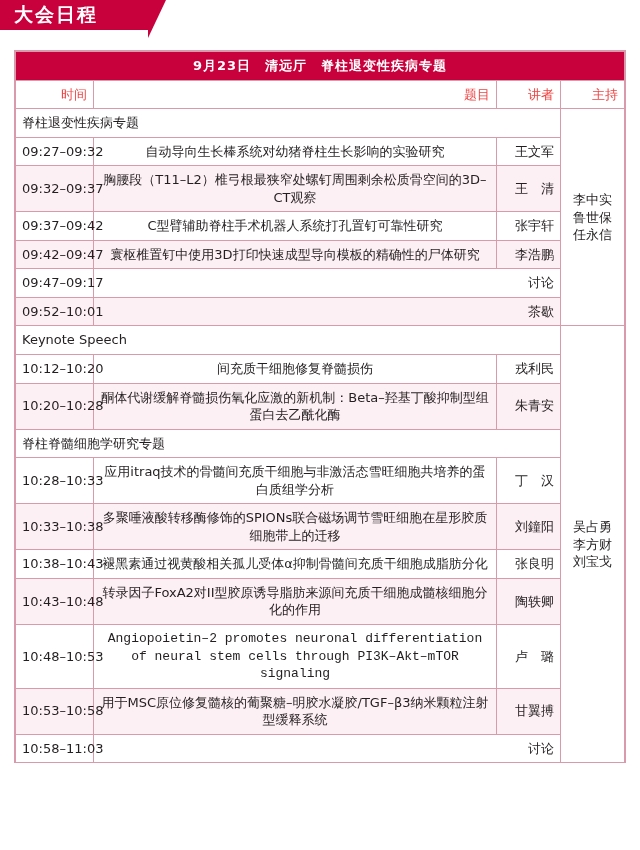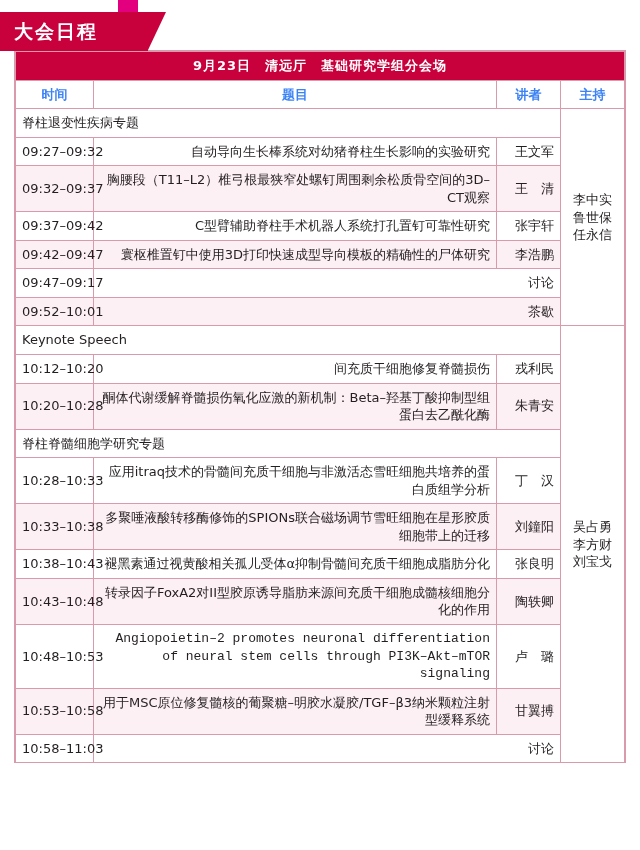--- a/index.html
+++ b/index.html
@@ -22,22 +22,22 @@
   }
   
   .banner {
     position: relative;
     height: 42px;
     margin: 0;
   }
   .banner-shape {
     position: absolute;
     left: 0;
-    top: 12px;
-    height: 39px;
+    top: 0;
+    height: 30px;
     width: 148px;
     background: #c8003c;
     display: flex;
     align-items: center;
     padding-left: 14px;
     box-sizing: border-box;
   }
   .banner-shape::after {
     content: "";
     position: absolute;
@@ -87,34 +87,34 @@
     color: #ffffff;
     text-align: center;
     font-weight: bold;
     font-size: 15px;
     padding: 9px 6px;
     letter-spacing: 1px;
     border-color: #c8003c;
   }
   .head-row td {
     background: #ffffff;
-    color: #3b82f6;
-    text-align: center;
-    font-weight: bold;
+    color: #ef4444;
+    text-align: right;
+    font-weight: normal;
     font-size: 14px;
     padding: 8px 6px;
   }
   .c-time {
     width: 76px;
     text-align: center;
     font-size: 12.5px;
     white-space: nowrap;
   }
   .c-topic {
-    text-align: right;
+    text-align: center;
     padding-left: 8px;
     padding-right: 8px;
   }
   .c-speaker {
     width: 62px;
     text-align: right;
     font-size: 12.5px;
   }
   .c-chair {
     width: 62px;
@@ -150,21 +150,21 @@
   <div class="table-wrap">
     <table class="sched">
       <colgroup>
         <col style="width:78px">
         <col>
         <col style="width:64px">
         <col style="width:64px">
       </colgroup>
       <tbody>
         <tr class="title-row">
-          <td colspan="4">9月23日　清远厅　基础研究学组分会场</td>
+          <td colspan="4">9月23日　清远厅　脊柱退变性疾病专题</td>
         </tr>
         <tr class="head-row">
           <td>时间</td>
           <td>题目</td>
           <td>讲者</td>
           <td>主持</td>
         </tr>
 
         <tr>
           <td colspan="3" class="section-row">脊柱退变性疾病专题</td>

